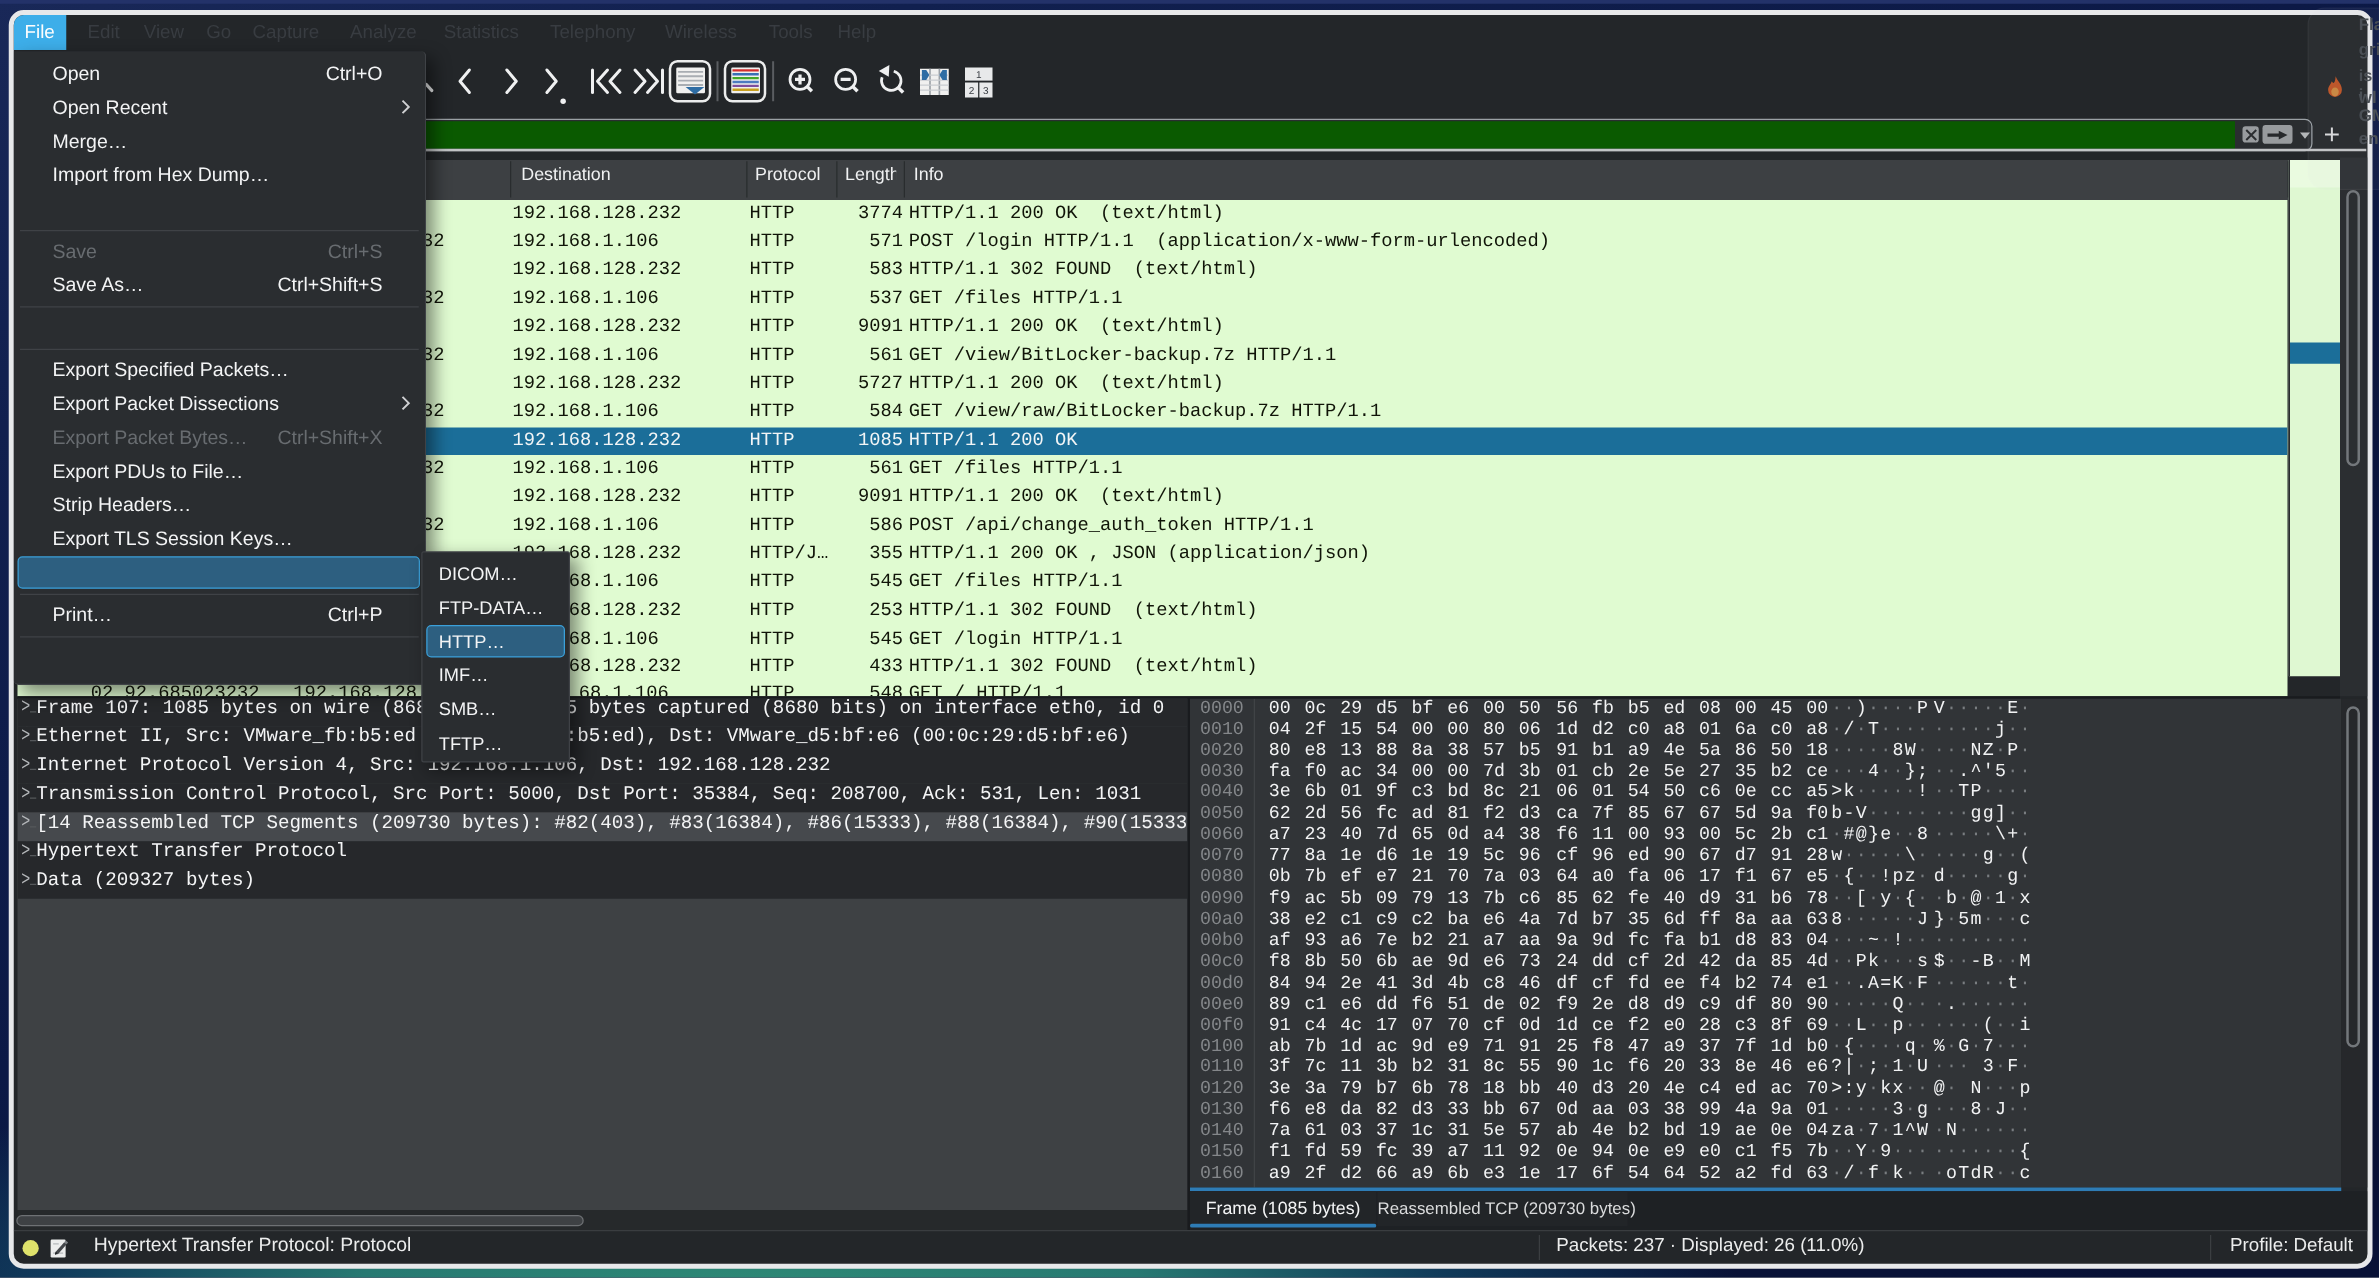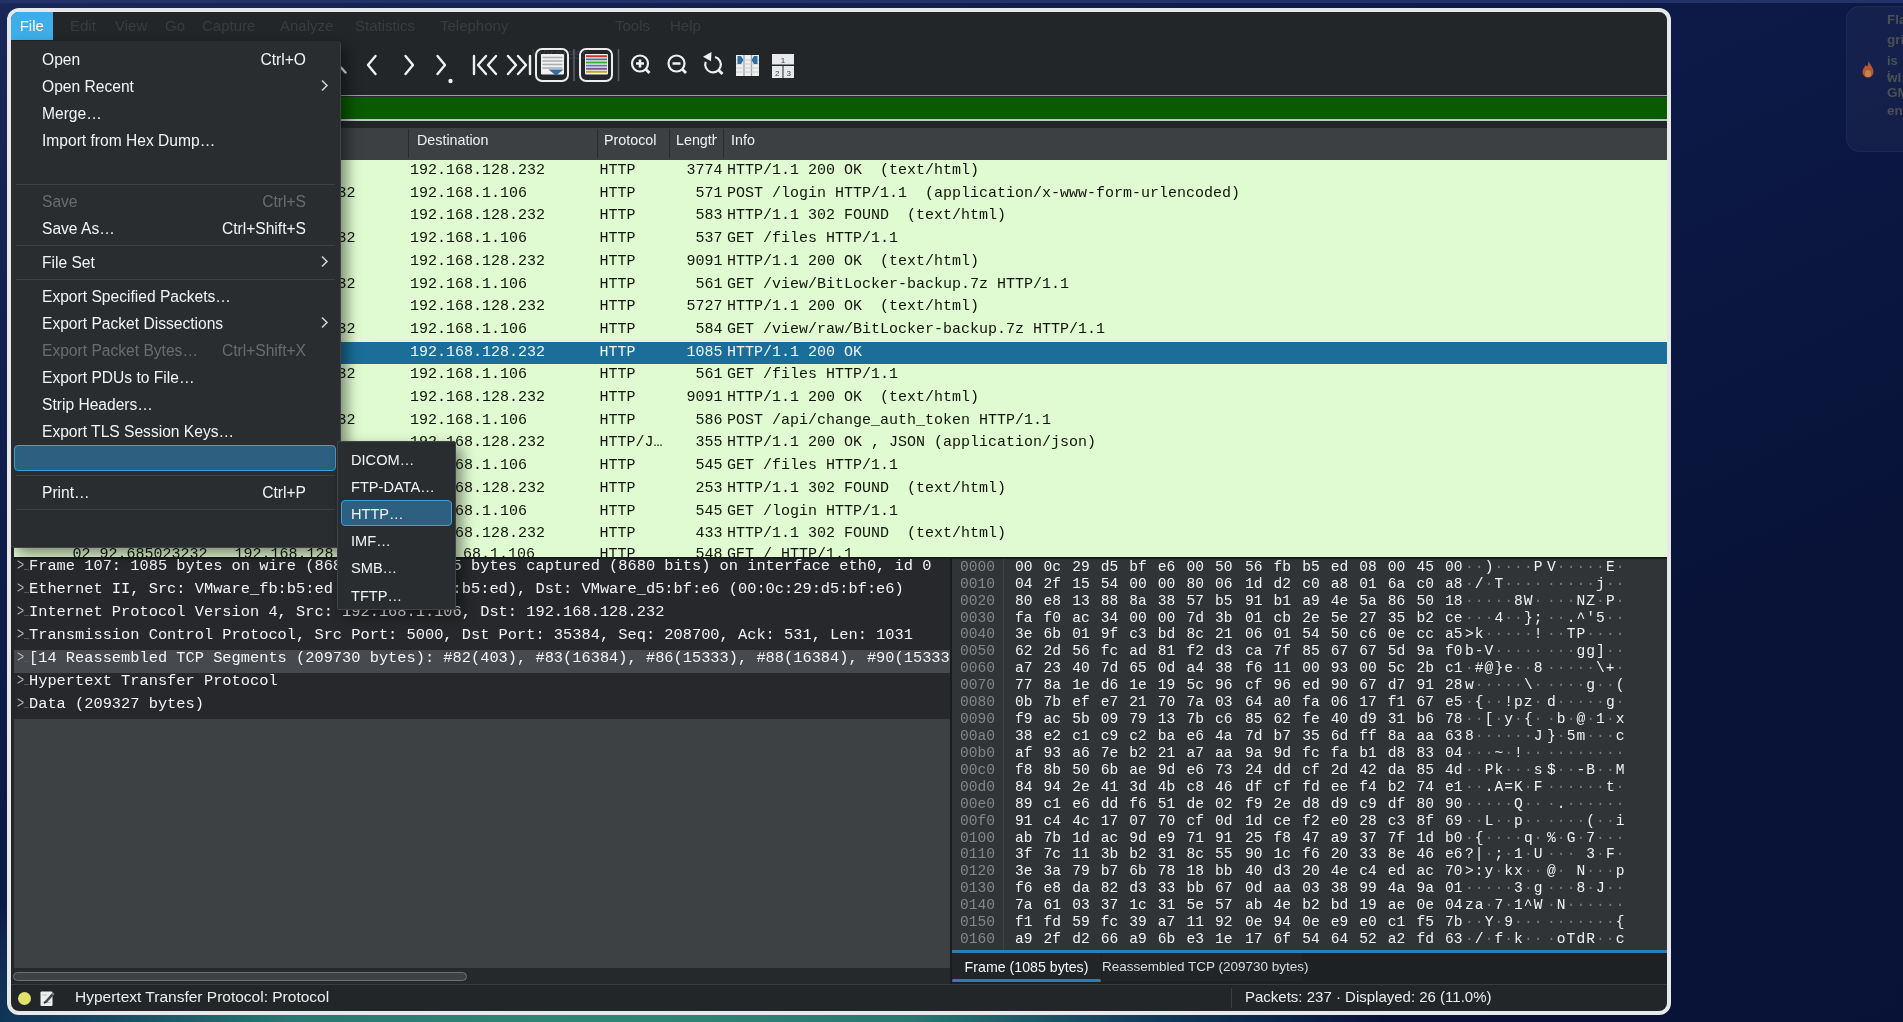--- a/index.html
+++ b/index.html
@@ -1,17 +1,17 @@
 <!DOCTYPE html>
 <html><head><meta charset="utf-8">
 <style>
 html,body{margin:0;padding:0;width:1903px;height:1022px;overflow:hidden;}
 body{font-family:"Liberation Sans",sans-serif;background:linear-gradient(155deg,#192858 0%,#11204f 18%,#0c1946 45%,#091338 75%,#081136 100%);}
 .abs{position:absolute;}
-#win{position:absolute;left:7px;top:7.5px;width:1664px;height:1007px;box-sizing:border-box;border:4px solid #e7e8ea;border-radius:12px;background:#232629;overflow:hidden;}
+#win{position:absolute;left:7px;top:7.5px;width:1891px;height:1007px;box-sizing:border-box;border:4px solid #e7e8ea;border-radius:12px;background:#232629;overflow:hidden;}
 .dim{color:#383c41;font-size:15px;}
 .mi{position:absolute;left:0;width:329px;height:27px;line-height:27px;font-size:15.6px;color:#f3f4f5;}
 .mi .lbl{position:absolute;left:31px;}
 .mi .sc{position:absolute;right:34px;}
 .mi.dis{color:#686c70;}
 .sep{position:absolute;left:5px;width:319px;height:1px;background:#3f4246;}
 .arr{position:absolute;right:12px;top:6px;width:7px;height:13px;}
 .prow{position:absolute;left:0;width:1816px;height:22.67px;line-height:21.4px;font-size:15px;color:#101408;font-family:"Liberation Mono",monospace;white-space:pre;}
 .c-src{position:absolute;left:206.5px;}
 .c-dst{position:absolute;left:396px;}
@@ -34,21 +34,21 @@
 <div class="abs" style="left:0;top:0;width:1903px;height:3px;background:#233269;"></div>
 <div id="win">
 <div class="abs" style="left:0.0px;top:-0.5px;width:41.5px;height:29px;background:#3daee9;color:#fdfdfd;font-size:15px;text-align:center;line-height:29px;">File</div>
 <div class="abs dim" style="left:59.0px;top:-0.5px;height:29px;line-height:29px;">Edit</div>
 <div class="abs dim" style="left:104.0px;top:-0.5px;height:29px;line-height:29px;">View</div>
 <div class="abs dim" style="left:154.0px;top:-0.5px;height:29px;line-height:29px;">Go</div>
 <div class="abs dim" style="left:191.0px;top:-0.5px;height:29px;line-height:29px;">Capture</div>
 <div class="abs dim" style="left:269.0px;top:-0.5px;height:29px;line-height:29px;">Analyze</div>
 <div class="abs dim" style="left:344.0px;top:-0.5px;height:29px;line-height:29px;">Statistics</div>
 <div class="abs dim" style="left:429.0px;top:-0.5px;height:29px;line-height:29px;">Telephony</div>
-<div class="abs dim" style="left:521.0px;top:-0.5px;height:29px;line-height:29px;margin-top:28px;">Wireless</div>
+<div class="abs dim" style="left:521.0px;top:-0.5px;height:29px;line-height:29px;">Wireless</div>
 <div class="abs dim" style="left:604.0px;top:-0.5px;height:29px;line-height:29px;">Tools</div>
 <div class="abs dim" style="left:659.0px;top:-0.5px;height:29px;line-height:29px;">Help</div>
 <svg class="abs" style="left:319.0px;top:32.5px;" width="480" height="44" viewBox="330 44 480 44">
 <g fill="none" stroke="#eff0f1" stroke-width="2.4" stroke-linecap="round" stroke-linejoin="round">
 <polyline points="341,67.5 345.5,72.5"></polyline>
 <polyline points="375.5,56 368,65 375.5,74"></polyline>
 <polyline points="405.5,56 413,65 405.5,74"></polyline>
 <polyline points="437.5,56 445,65 437.5,74"></polyline>
 <polyline points="486,56 478,65 486,74"></polyline>
         <polyline points="496,56 488,65 496,74"></polyline>
@@ -232,26 +232,20 @@
         <span class="lbl">Import from Hex Dump…</span>
       </div>
 <div class="mi" style="top:173.5px;">
         <span class="lbl">Save As…</span>
         <span class="sc">Ctrl+Shift+S</span>
       </div>
 <div class="mi dis" style="top:146.5px;">
         <span class="lbl">Save</span>
         <span class="sc">Ctrl+S</span>
       </div>
-<div class="mi" style="top:207.5px;">
-        <span class="lbl">File Set</span>
-        <svg class="arr" viewBox="0 0 7 13">
-          <polyline points="1,1.5 6,6.5 1,11.5" fill="none" stroke="#cfd0d2" stroke-width="1.6"></polyline>
-        </svg>
-      </div>
 <div class="mi" style="top:241.5px;">
         <span class="lbl">Export Specified Packets…</span>
       </div>
 <div class="mi" style="top:268.5px;">
         <span class="lbl">Export Packet Dissections</span>
         <svg class="arr" viewBox="0 0 7 13">
           <polyline points="1,1.5 6,6.5 1,11.5" fill="none" stroke="#cfd0d2" stroke-width="1.6"></polyline>
         </svg>
       </div>
 <div class="mi dis" style="top:295.5px;">

